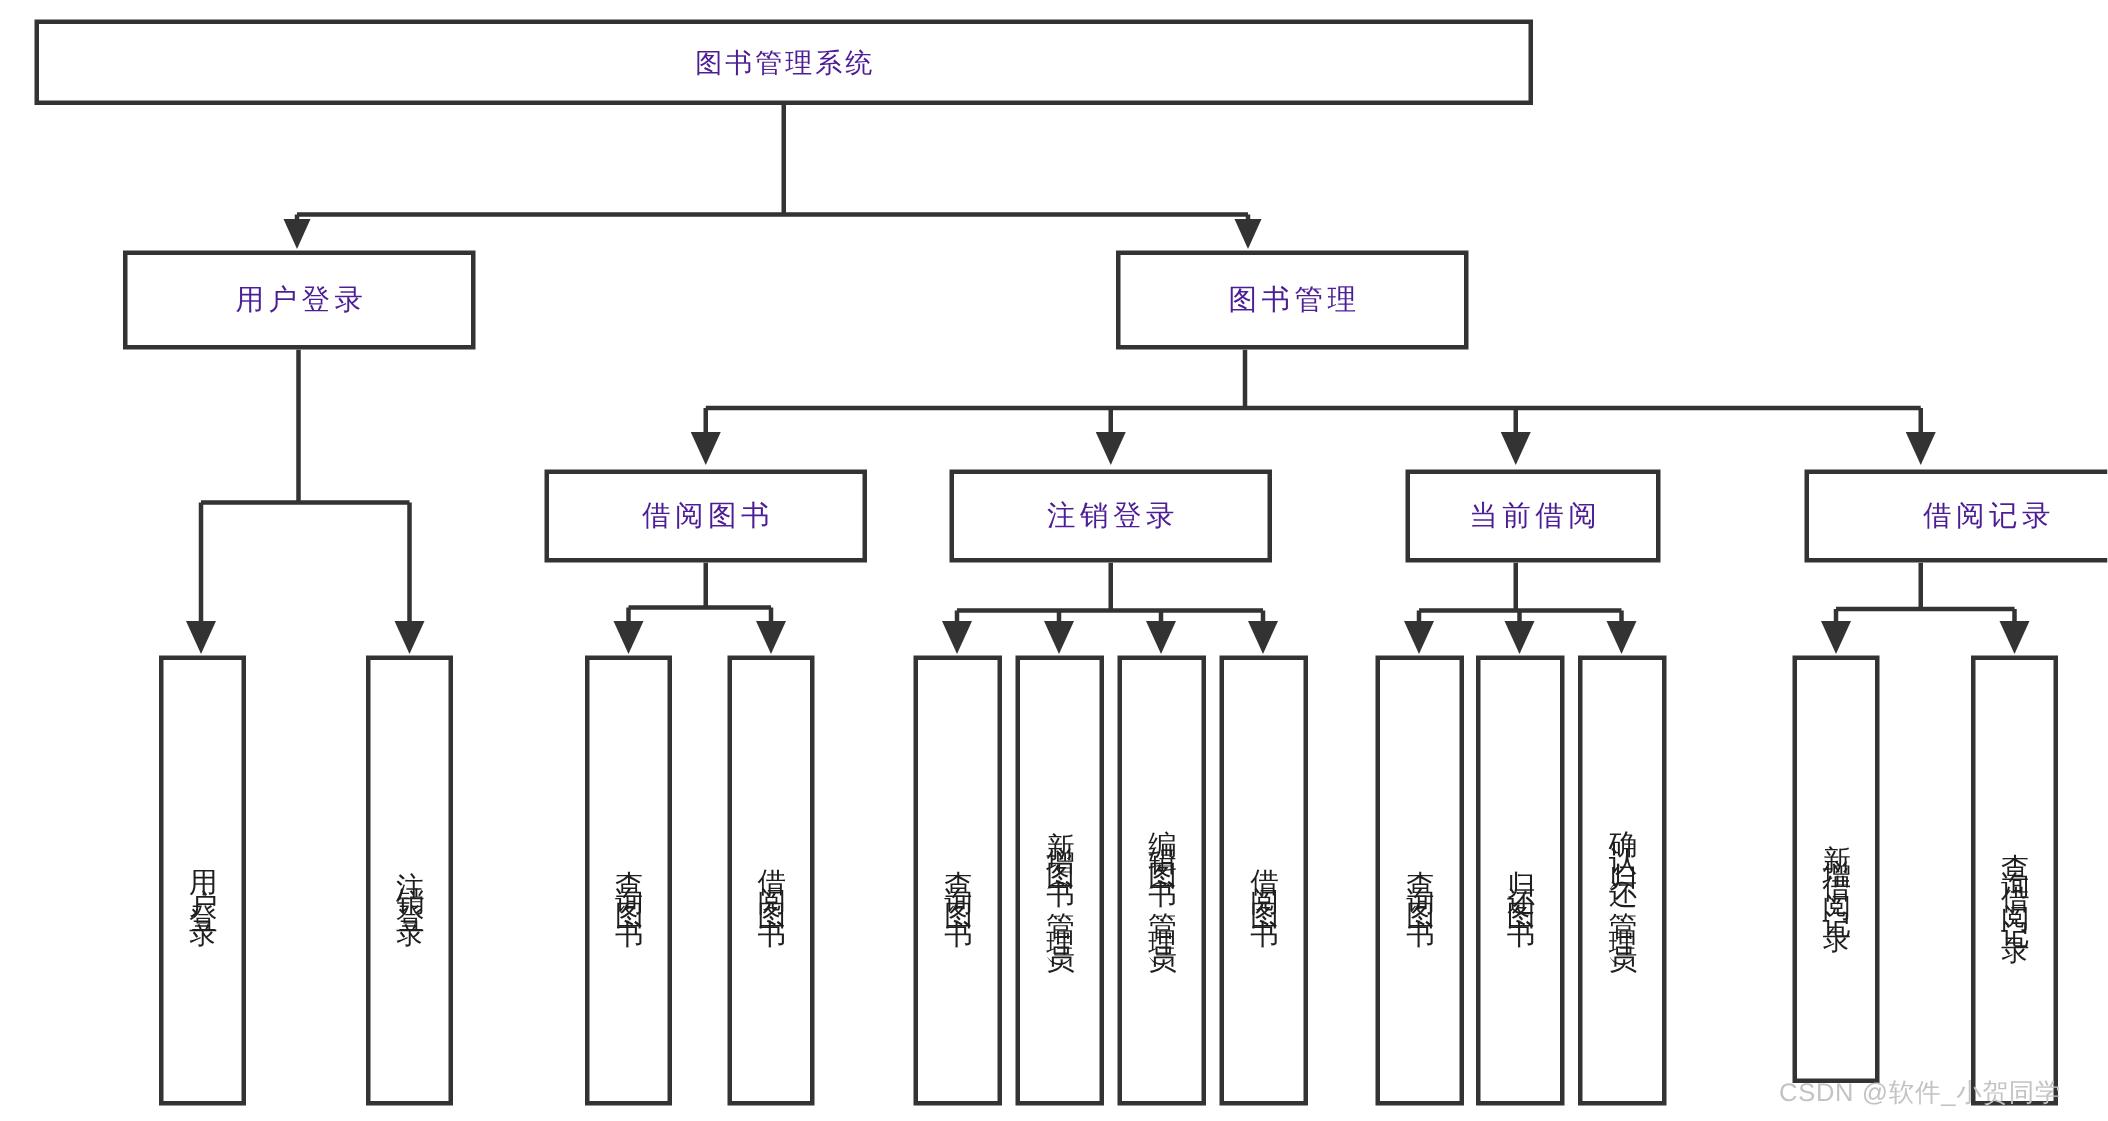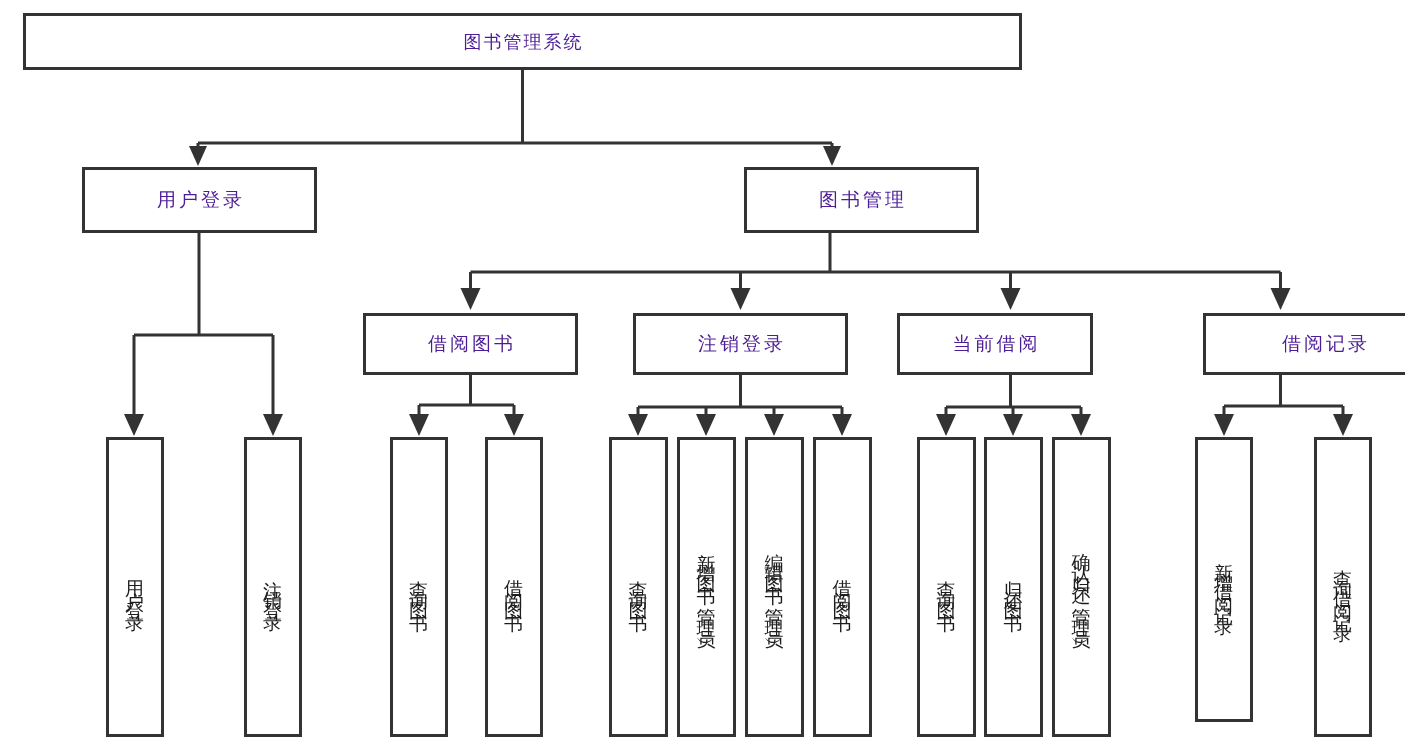--- a/index.html
+++ b/index.html
@@ -71,21 +71,21 @@
   <div class="box h" style="left:744px;top:167px;width:235px;height:66px">
     <span>图书管理</span>
   </div>
 
   <div class="box h" style="left:363px;top:313px;width:215px;height:62px">
     <span>借阅图书</span>
   </div>
   <div class="box h" style="left:633px;top:313px;width:215px;height:62px">
     <span>注销登录</span>
   </div>
-  <div class="box h" style="left:897px;top:313px;width:196px;height:62px">
+  <div class="box h" style="left:937px;top:313px;width:170px;height:62px">
     <span>当前借阅</span>
   </div>
   <div class="box h" style="left:1203px;top:313px;width:243px;height:62px">
     <span>借阅记录</span>
   </div>
 
   <div class="box v" style="left:106px;top:437px;width:58px;height:300px">
     <span>用户登录</span>
   </div>
   <div class="box v" style="left:244px;top:437px;width:58px;height:300px">
@@ -122,13 +122,14 @@
     <span>确认归还（管理员）</span>
   </div>
 
   <div class="box v" style="left:1195px;top:437px;width:58px;height:285px">
     <span>新增借阅记录</span>
   </div>
   <div class="box v" style="left:1314px;top:437px;width:58px;height:300px">
     <span>查询借阅记录</span>
   </div>
 
+  <div class="watermark">CSDN @软件_小贺同学</div>
 </div>
 
 </body></html>

